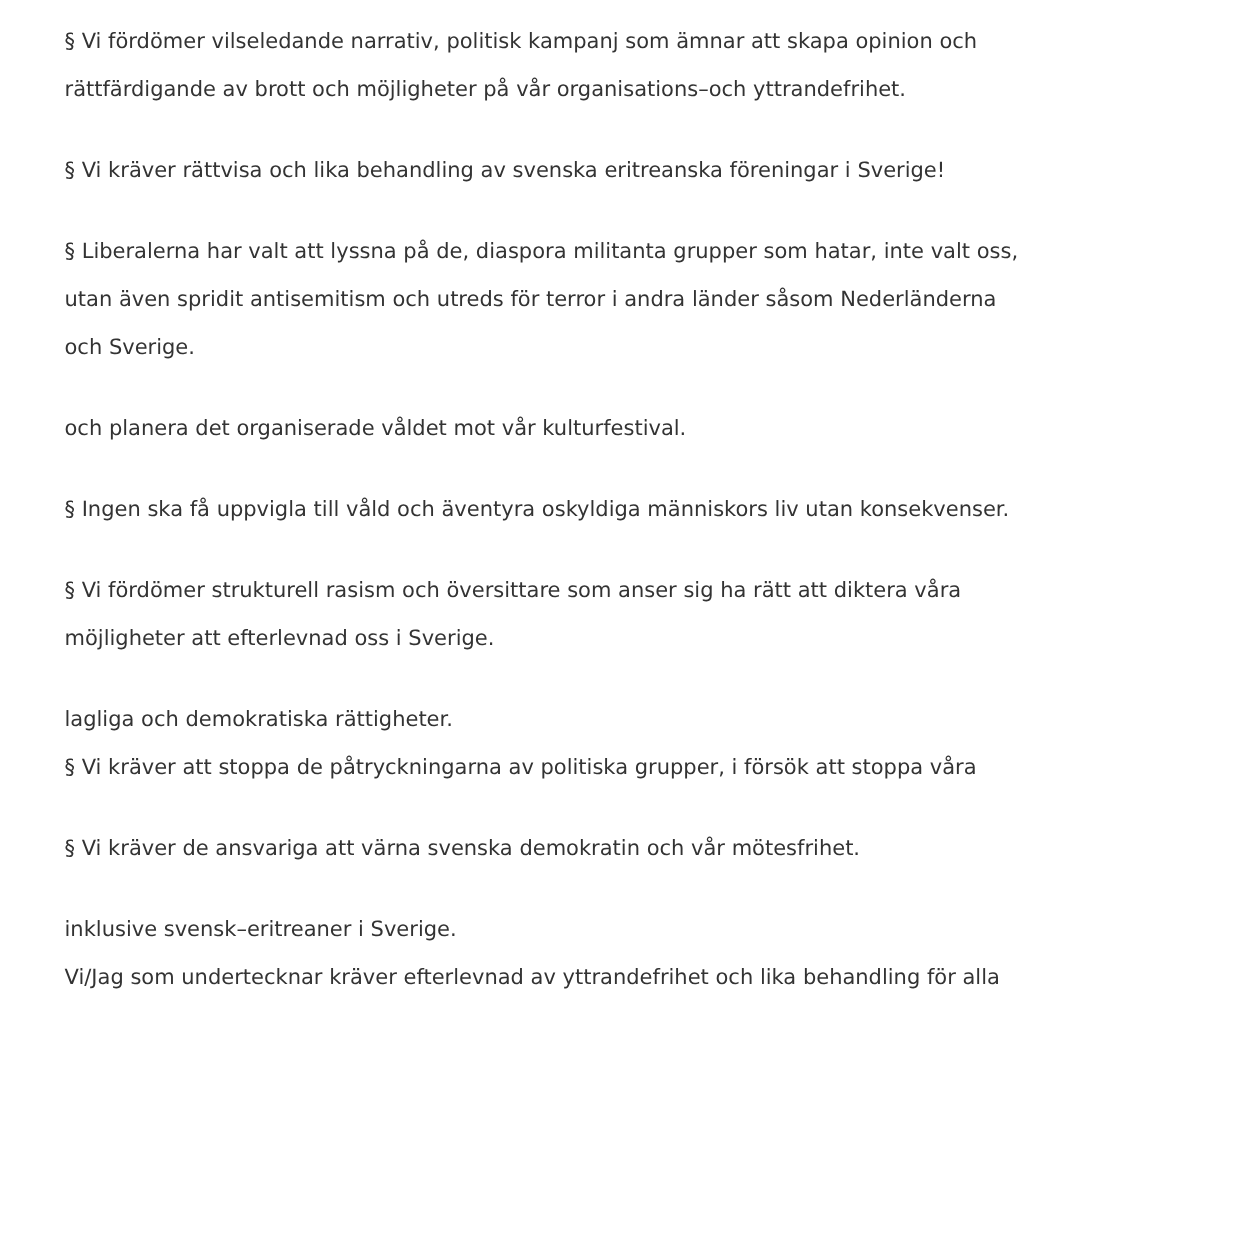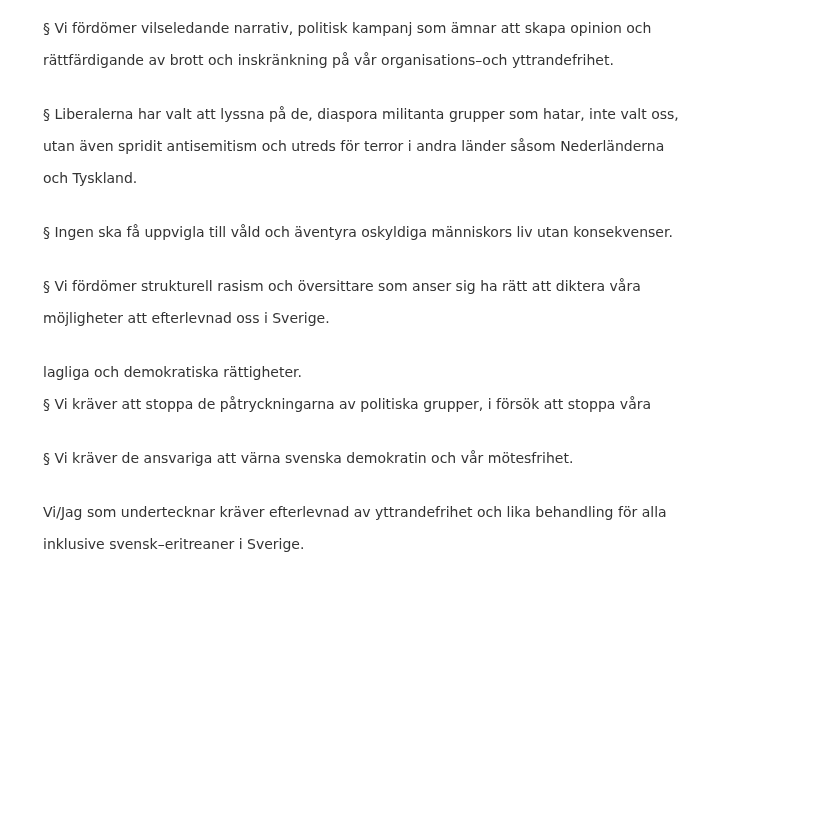--- a/index.html
+++ b/index.html
@@ -27,40 +27,44 @@
     display: block;
     white-space: nowrap;
   }
 </style>
 </head>
 <body>
 
 <main class="doc" style="background: rgb(255, 255, 255); color: rgb(51, 51, 51);">
     <p class="para">
       <span class="line">§ Vi fördömer vilseledande narrativ, politisk kampanj som ämnar att skapa opinion och</span>
-      <span class="line">rättfärdigande av brott och inskränkning på vår organisations–och yttrandefrihet.</span>
+      <span class="line">rättfärdigande av brott och möjligheter på vår organisations–och yttrandefrihet.</span>
+    </p>
+    <p class="para">
+      <span class="line">§ Vi kräver rättvisa och lika behandling av svenska eritreanska föreningar i Sverige!</span>
     </p>
     <p class="para">
       <span class="line">§ Liberalerna har valt att lyssna på de, diaspora militanta grupper som hatar, inte valt oss,</span>
       <span class="line">utan även spridit antisemitism och utreds för terror i andra länder såsom Nederländerna</span>
-      <span class="line">och Tyskland.</span>
+      <span class="line">och Sverige.</span>
     </p>
     <p class="para">
+      <span class="line">och planera det organiserade våldet mot vår kulturfestival.</span>
     </p>
     <p class="para">
       <span class="line">§ Ingen ska få uppvigla till våld och äventyra oskyldiga människors liv utan konsekvenser.</span>
     </p>
     <p class="para">
       <span class="line">§ Vi fördömer strukturell rasism och översittare som anser sig ha rätt att diktera våra</span>
       <span class="line">möjligheter att efterlevnad oss i Sverige.</span>
     </p>
     <p class="para">
       <span class="line">lagliga och demokratiska rättigheter.</span>
       <span class="line">§ Vi kräver att stoppa de påtryckningarna av politiska grupper, i försök att stoppa våra</span>
     </p>
     <p class="para">
       <span class="line">§ Vi kräver de ansvariga att värna svenska demokratin och vår mötesfrihet.</span>
     </p>
     <p class="para">
+      <span class="line">inklusive svensk–eritreaner i Sverige.</span>
       <span class="line">Vi/Jag som undertecknar kräver efterlevnad av yttrandefrihet och lika behandling för alla</span>
-      <span class="line">inklusive svensk–eritreaner i Sverige.</span>
     </p>
   </main>
 
 </body></html>

